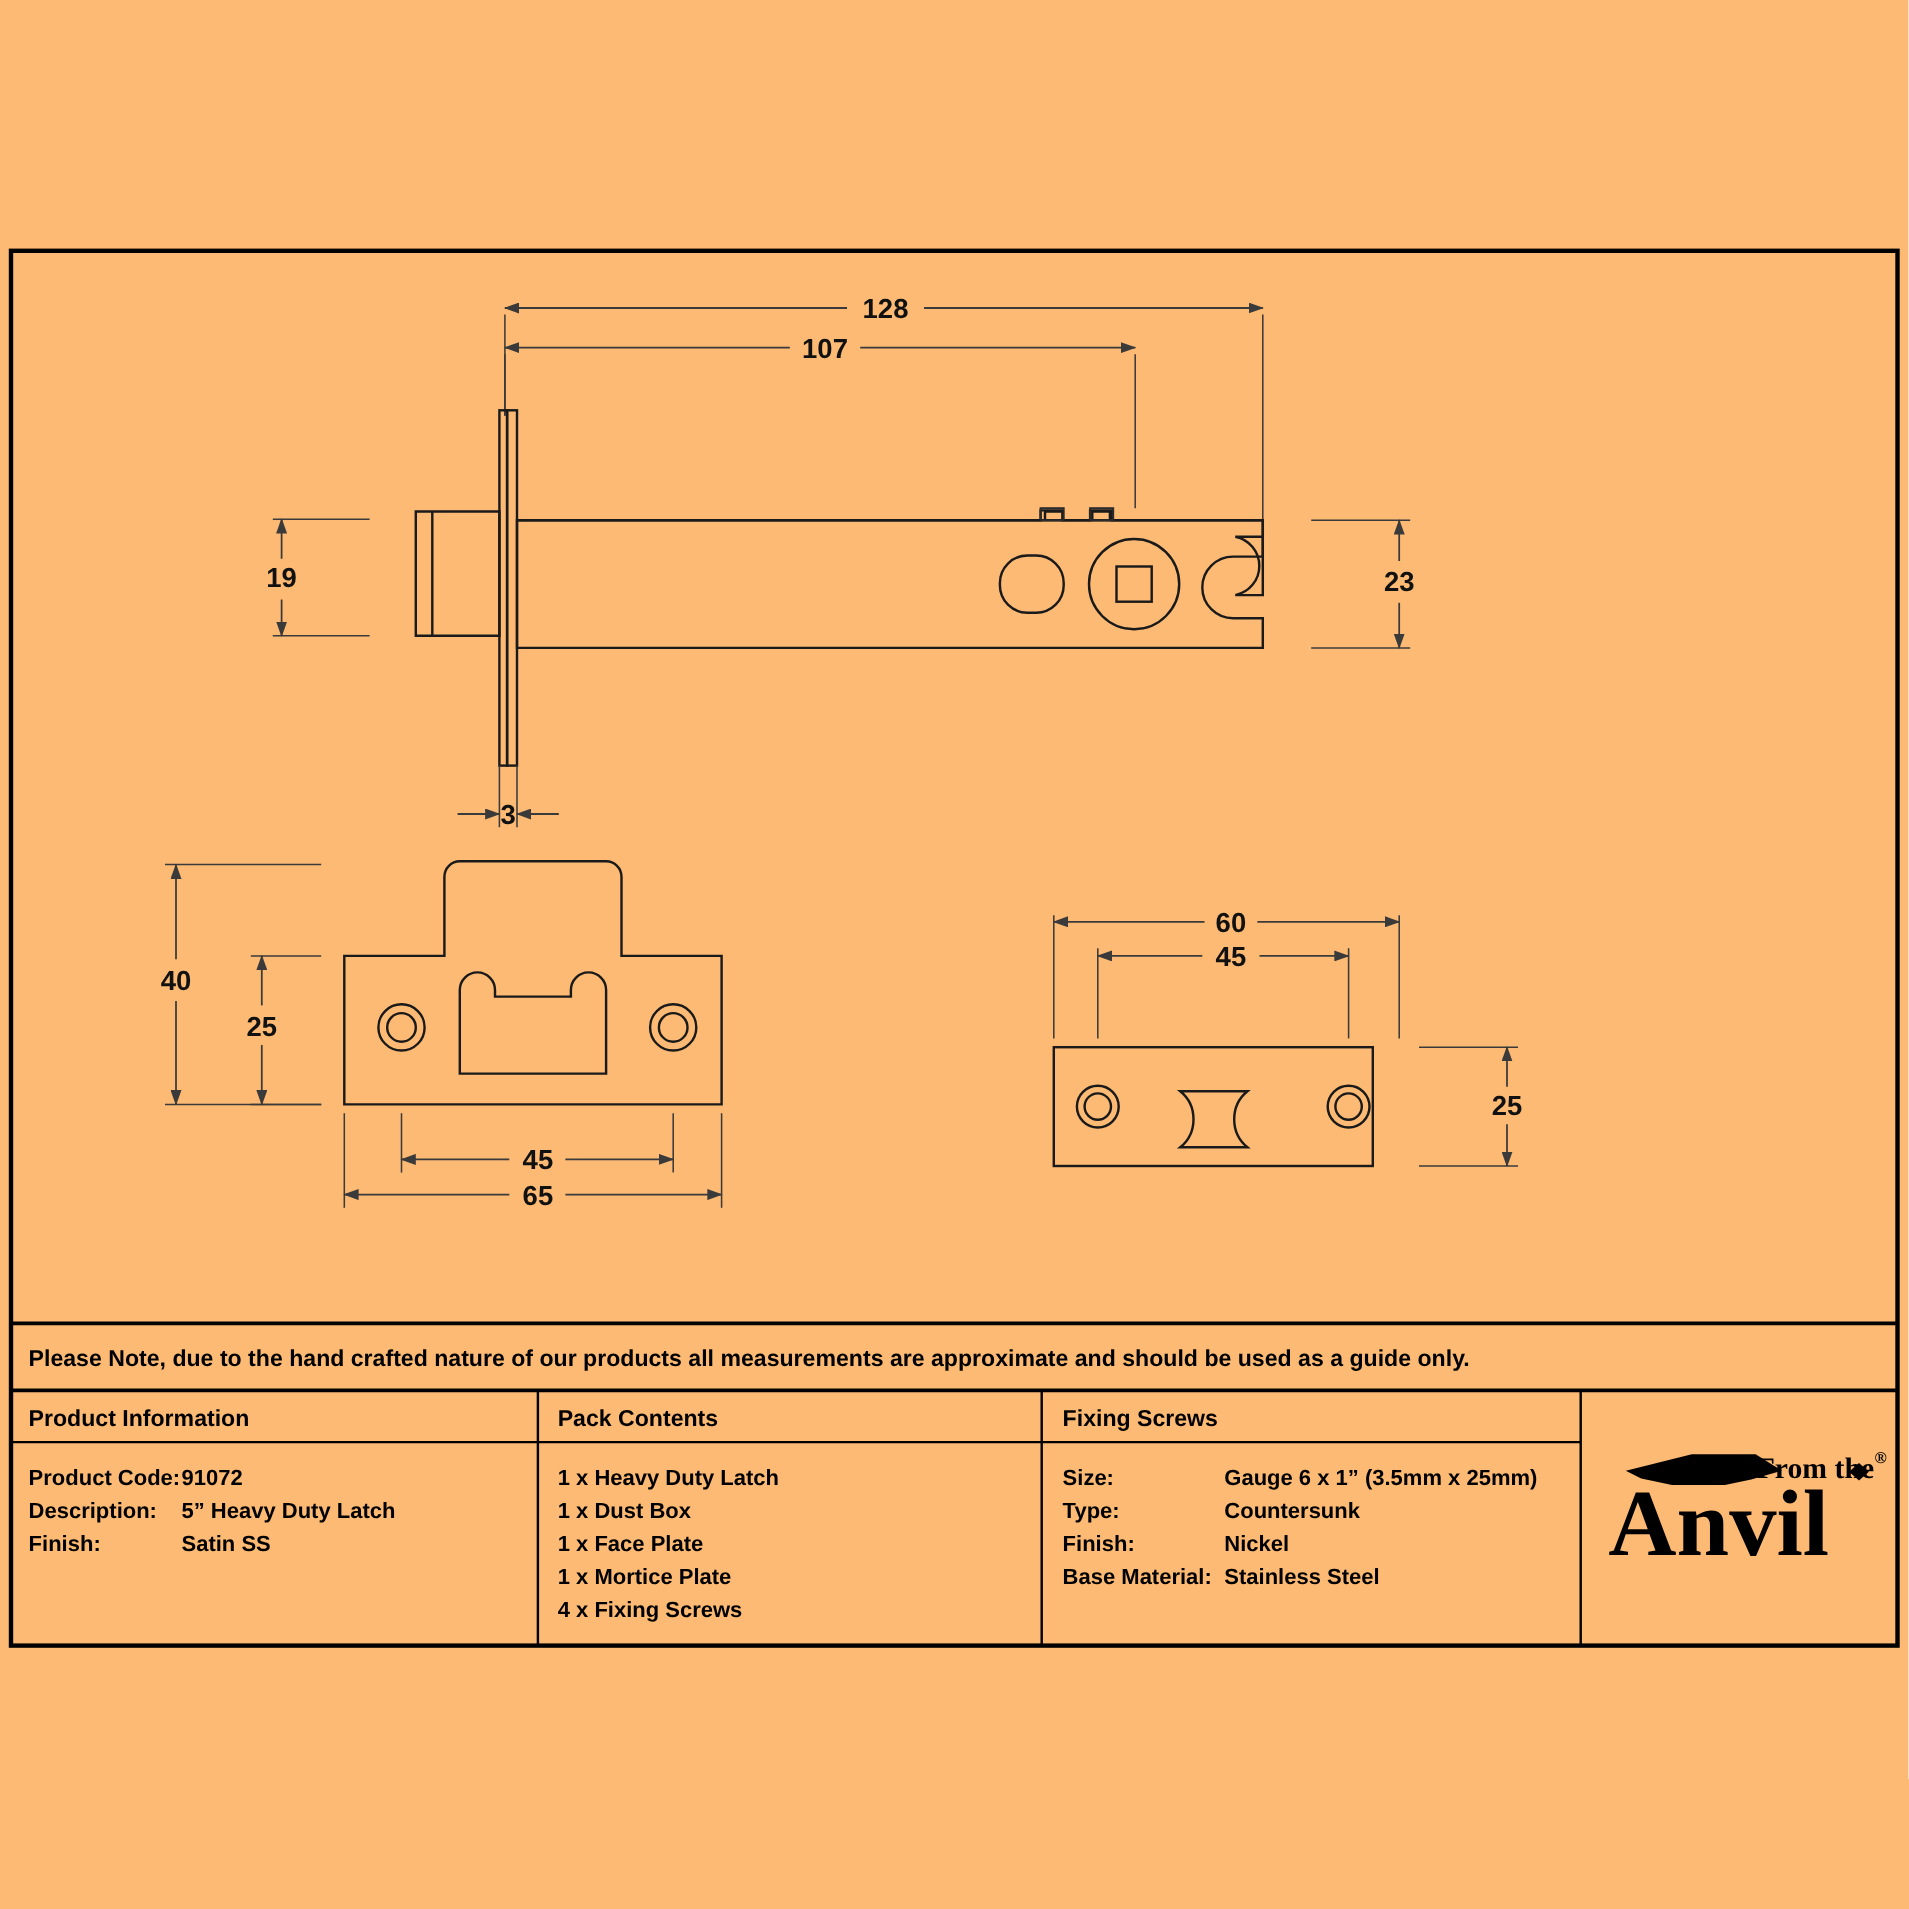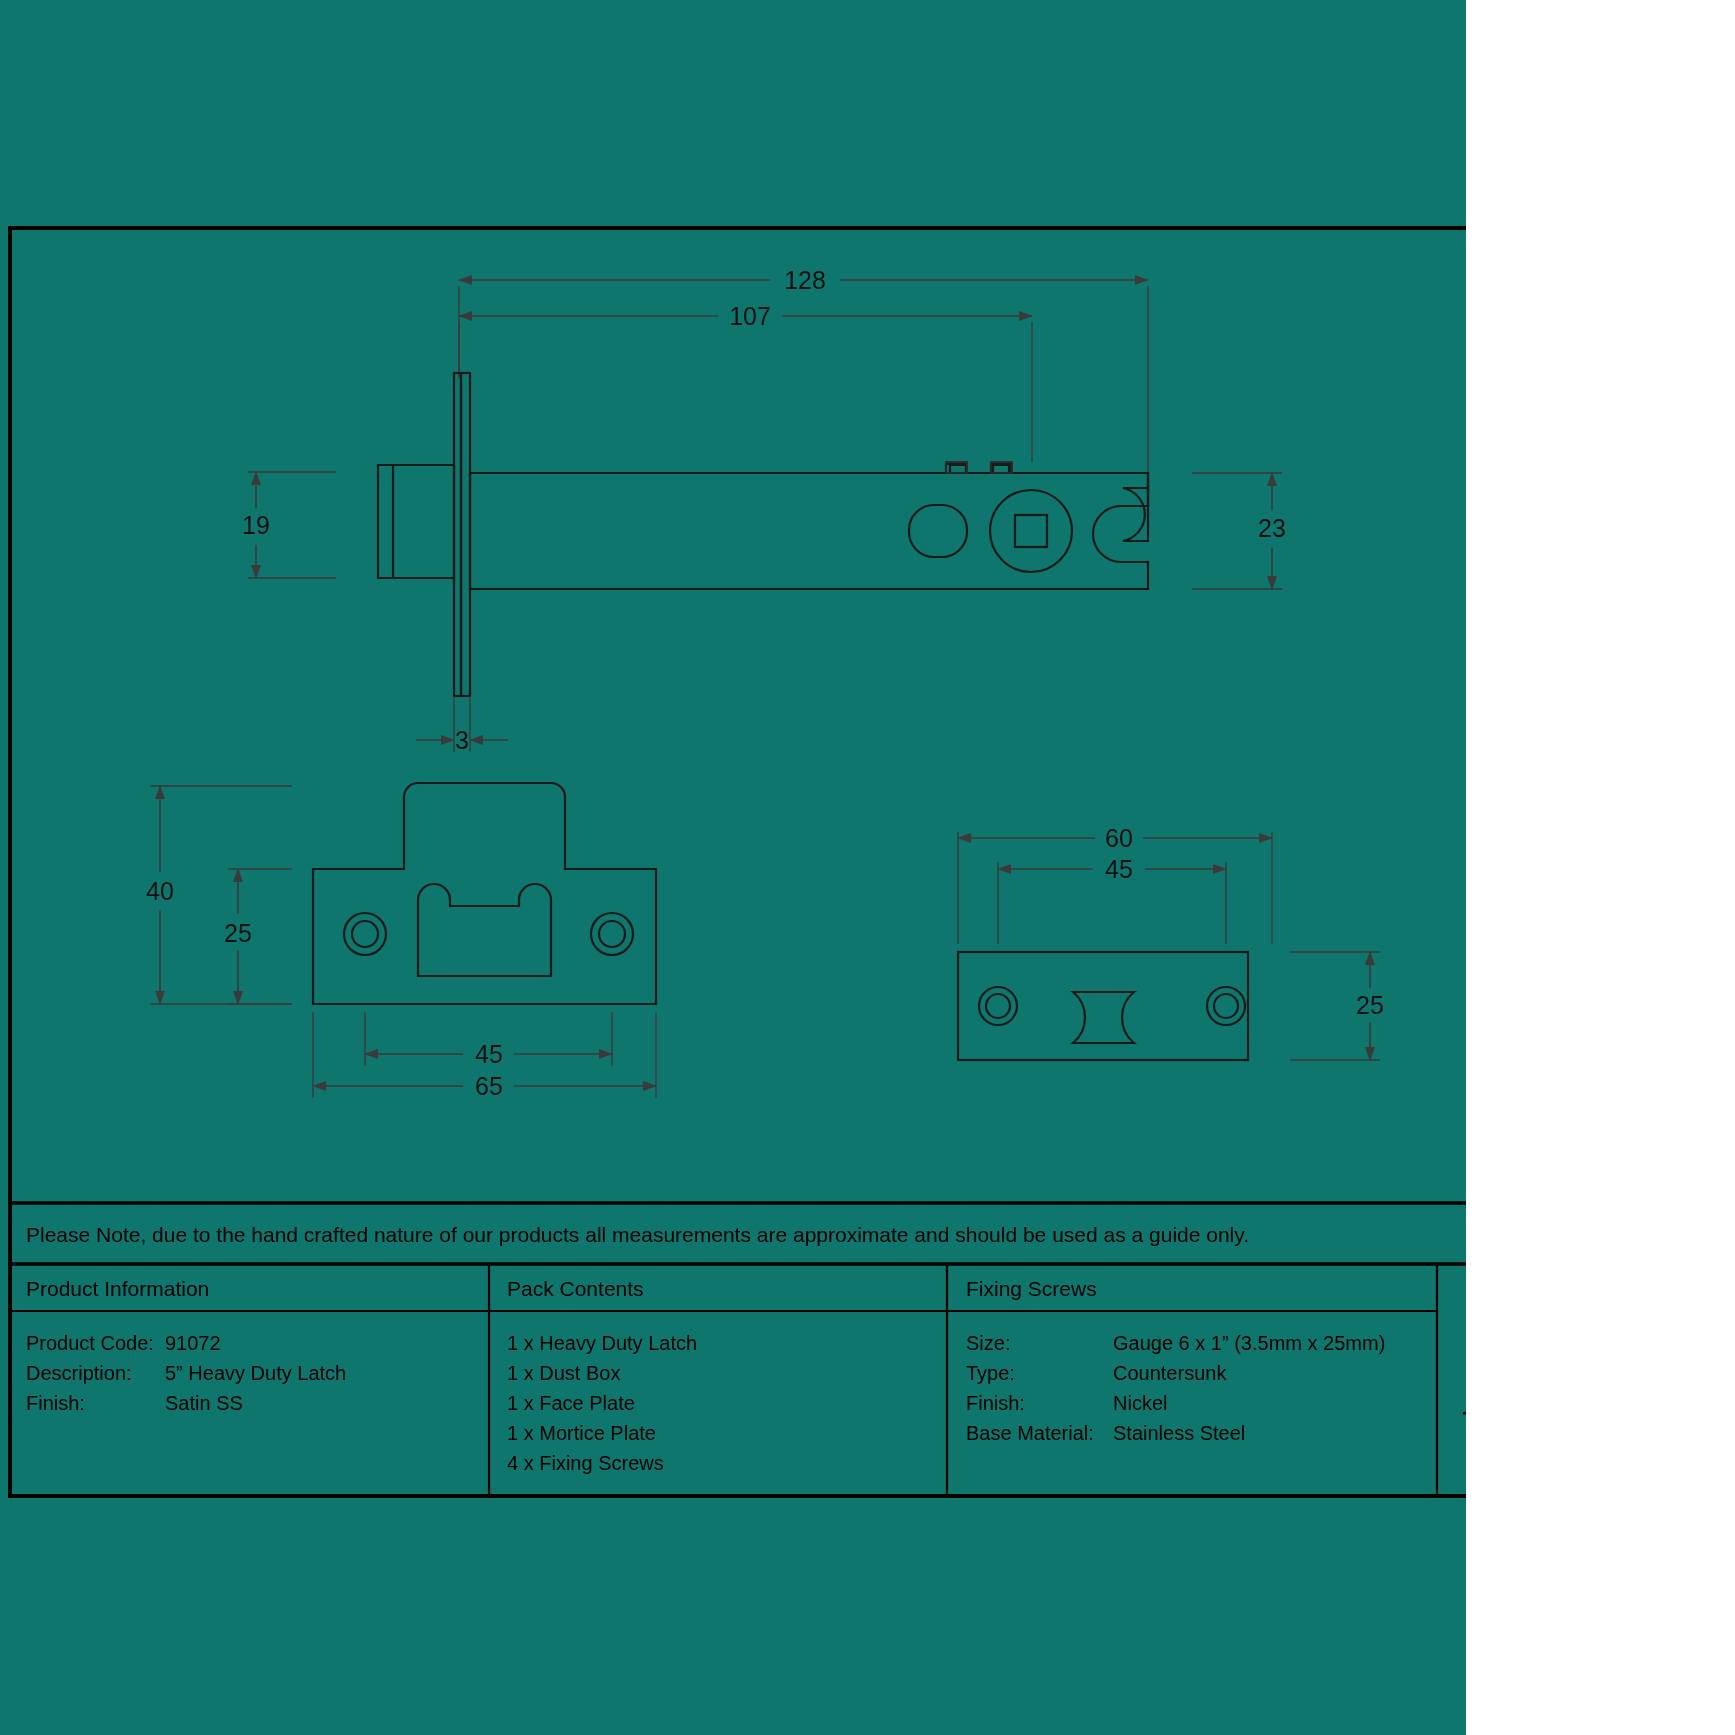--- a/index.html
+++ b/index.html
@@ -6,24 +6,25 @@
     margin: 0;
     padding: 0;
     background: #ffffff;
   }
   body {
     font-family: "Liberation Sans", sans-serif;
     color: #000000;
   }
   #page {
     position: relative;
-    width: 1466px;
+    width: 1735px;
     height: 1735px;
-    background: #0f766e;
+    background: #fdba74;
     overflow: hidden;
+    font-weight: bold;
   }
   #drawing-svg {
     position: absolute;
     left: 0;
     top: 0;
     width: 1735px;
     height: 1735px;
   }
   .dim-text {
     font-family: "Liberation Sans", sans-serif;

